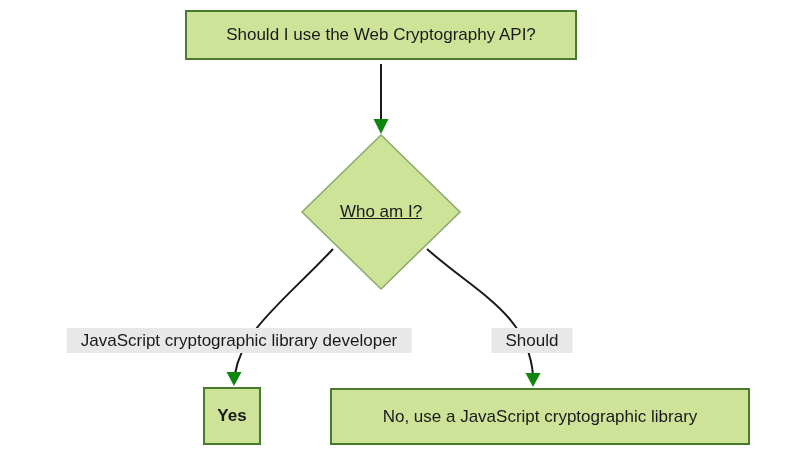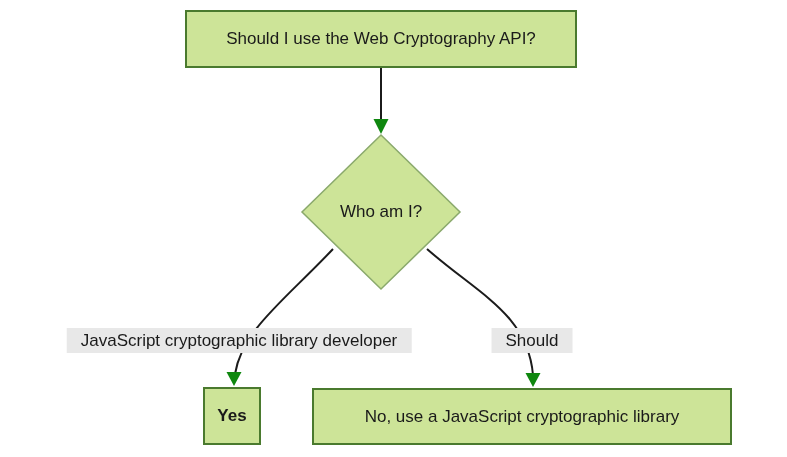--- a/index.html
+++ b/index.html
@@ -28,26 +28,26 @@
   .node{
     position:absolute;
     box-sizing:border-box;
     background:var(--node-fill);
     border:2px solid var(--node-border);
     display:flex;align-items:center;justify-content:center;
     font-size:17px;
     text-align:center;
     white-space:nowrap;
   }
-  .node-start{left:185px;top:10px;width:392px;height:58px;}
+  .node-start{left:185px;top:10px;width:392px;height:50px;}
   .node-yes{left:203px;top:387px;width:58px;height:58px;font-weight:bold;}
-  .node-no{left:312px;top:388px;width:420px;height:57px;}
+  .node-no{left:330px;top:388px;width:420px;height:57px;}
   .diamond-label{
     position:absolute;left:301px;top:200px;width:160px;
-    text-align:center;font-size:17px;line-height:24px;
+    text-align:center;font-size:17px;line-height:24px;text-decoration:underline;
   }
   .edge-label{
     position:absolute;top:328px;height:25px;line-height:25px;
     transform:translateX(-50%);
     background:var(--edge-label-bg);
     padding:0 14px;
     font-size:17px;white-space:nowrap;
   }
   .edge-label-left{left:239px;}
   .edge-label-right{left:532px;}

